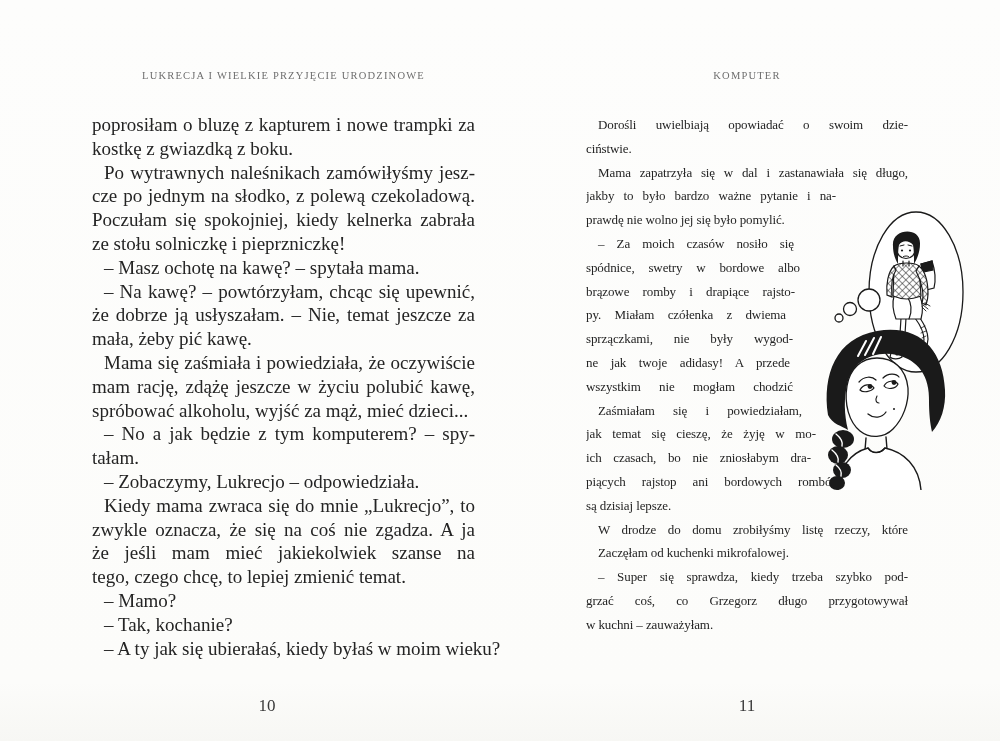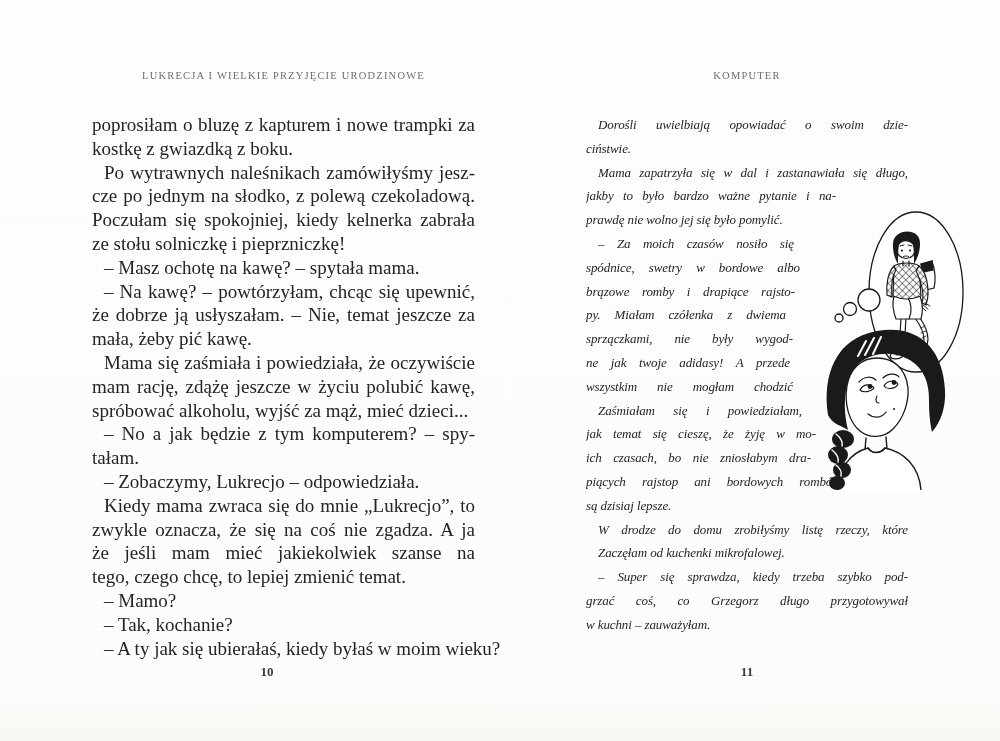--- a/index.html
+++ b/index.html
@@ -10,31 +10,31 @@
     color:#242424; overflow:hidden;
   }
   .running-head {
     position:absolute; top:70px; font-size:10.5px; letter-spacing:1.2px;
     color:#6e6e6e; text-align:center; white-space:nowrap;
   }
   .head-left  { left:92px;  width:383px; }
   .head-right { left:586px; width:322px; }
   .page-text { position:absolute; top:113px; }
   .page-left  { left:92px;  width:383px; font-size:19px; }
-  .page-right { left:586px; width:322px; font-size:13px; letter-spacing:-0.1px;font-style:italic; }
+  .page-right { left:586px; width:322px; font-size:13px; letter-spacing:-0.1px; }
   .line {
     height:23.8px; line-height:23.8px; white-space:nowrap;
   }
   .j {
     text-align:justify; text-align-last:justify; text-justify:inter-word;
     white-space:normal; overflow:hidden; height:23.8px;
   }
   .in { text-indent:12px; }
   .page-num {
-    position:absolute; top:664px; font-size:13px; color:#3a3a3a; text-align:center;font-weight:bold;
+    position:absolute; top:696px; font-size:17px; color:#3a3a3a; text-align:center;
   }
   .num-left  { left:92px;  width:350px; }
   .num-right { left:586px; width:322px; }
   .illus { position:absolute; left:780px; top:200px; width:200px; height:290px; }
 </style>
 </head>
 <body>
 
 <div class="book">
 

